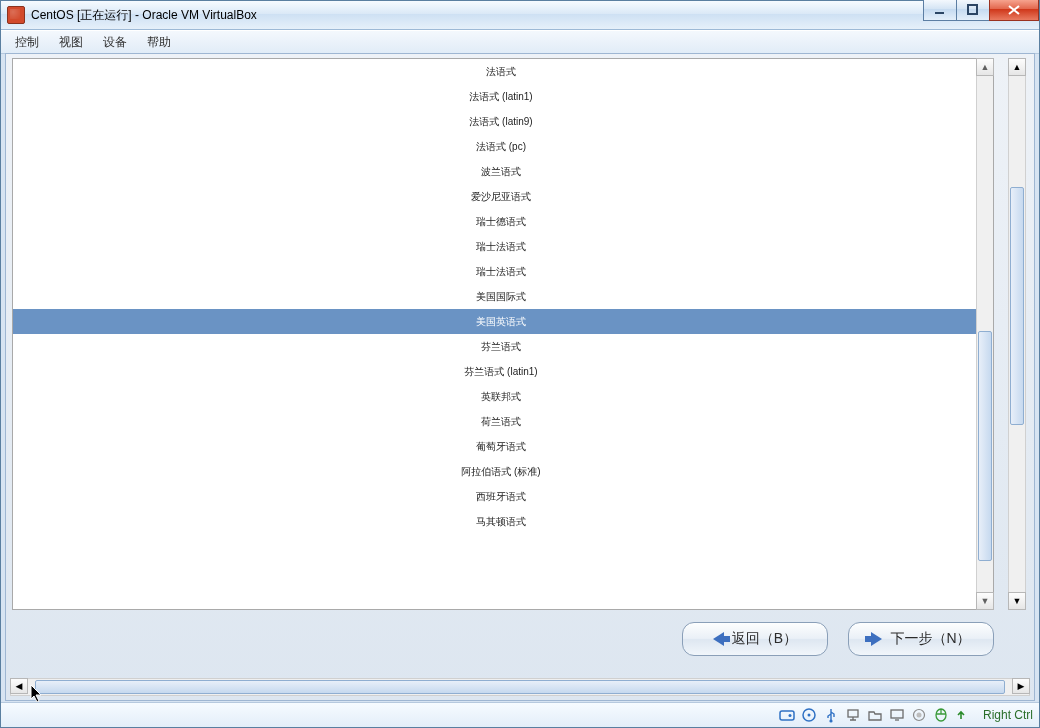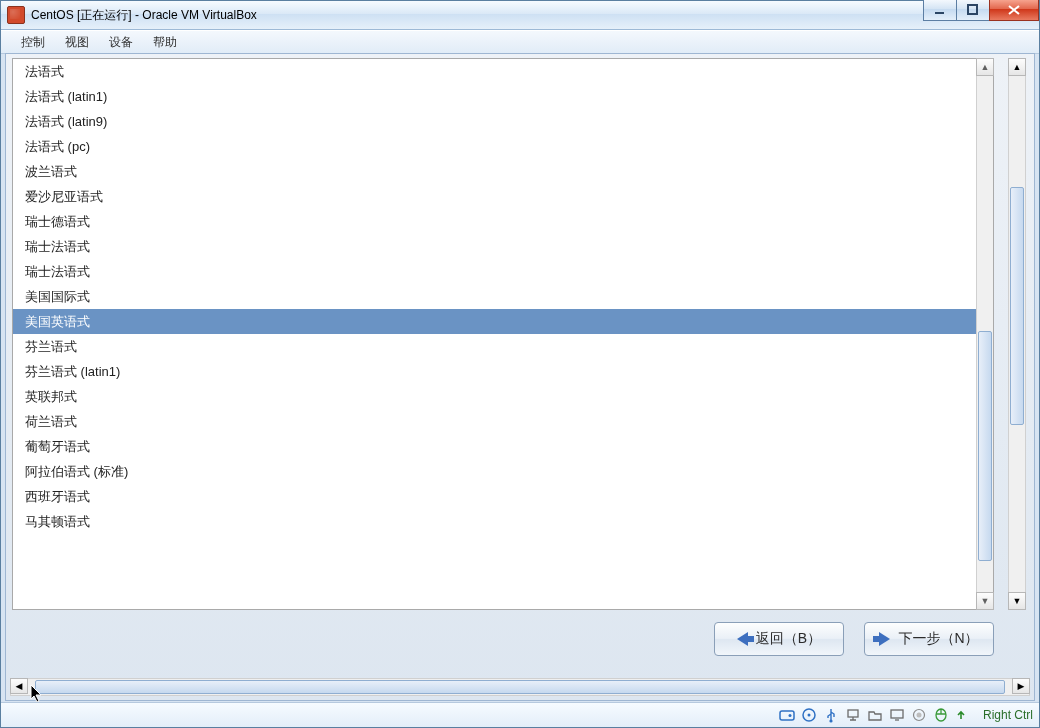--- a/index.html
+++ b/index.html
@@ -1,42 +1,42 @@
 <!DOCTYPE html>
 <html><head>
 <meta charset="utf-8">
 <style>
   html,body{margin:0;padding:0;font-family:"Microsoft YaHei","Segoe UI",Tahoma,sans-serif;font-size:12px;background:#fff;height:728px;width:1040px;overflow:hidden;}
-  .win-frame{position:absolute;left:0;top:0;width:1038px;height:726px;border:1px solid #5a7fa0;background:#d7e4f2;}
+  .win-frame{position:absolute;left:0;top:0;width:1038px;height:726px;border:1px solid #5a7fa0;background:#d7e4f2;text-align:center;}
   
   .titlebar{height:28px;background:linear-gradient(#f6fbff,#dbe9f7 45%,#cde0f3 46%,#e6f0fa);border-bottom:1px solid #9db9d6;display:flex;align-items:center;position:relative;}
   .titlebar .app-icon{width:16px;height:16px;margin:0 6px;background:#d24a2c;border:1px solid #8a321e;border-radius:2px;position:relative;}
   .titlebar .app-icon::after{content:"";position:absolute;left:2px;top:2px;width:10px;height:10px;background:radial-gradient(circle at 30% 30%,#fff3,#0000);}
   .titlebar .title-text{color:#000;font-size:12px;}
   .win-btns{position:absolute;right:0;top:-1px;display:flex;}
   .win-btn{width:32px;height:20px;border:1px solid #5c7ea3;border-top:none;background:linear-gradient(#f3f8fd,#d4e4f4 45%,#c5daf0 46%,#e4effa);display:flex;align-items:center;justify-content:center;margin-left:-1px;}
   .win-btn.close{width:48px;background:linear-gradient(#f6a38e,#e2664c 45%,#cf371a 46%,#e97a60);border-color:#9a3220;}
   .win-btn svg{display:block;}
   
-  .menubar{height:22px;background:linear-gradient(#f4f8fd,#e1ecf7);border-top:1px solid #fff;border-bottom:1px solid #b6c9de;display:flex;align-items:center;padding-left:12px;gap:4px;}
+  .menubar{height:22px;background:linear-gradient(#f4f8fd,#e1ecf7);border-top:1px solid #fff;border-bottom:1px solid #b6c9de;display:flex;align-items:center;padding-left:6px;gap:4px;}
   .menu-item{padding:2px 8px;color:#313131;}
   
   .guest-outer{position:absolute;left:4px;right:4px;top:52px;bottom:26px;border:1px solid #9eb6d2;background:linear-gradient(#eef2f7,#dde6f0);}
   
   .list-box{position:absolute;left:6px;right:40px;top:4px;bottom:90px;border:1px solid #a9a9a9;background:#fff;}
   .list-scroll{position:absolute;left:0;right:16px;top:0;bottom:0;overflow:hidden;}
-  .list-item{height:25px;line-height:25px;padding-left:12px;color:#222;font-size:13px;white-space:nowrap;}
+  .list-item{height:25px;line-height:25px;padding-left:12px;color:#222;font-size:10px;white-space:nowrap;}
   .list-item.selected{background:#6a93c4;color:#fff;}
   .list-vscroll{position:absolute;right:0;top:0;bottom:0;width:16px;background:#f0f0f0;border-left:1px solid #d0d0d0;}
   .list-vscroll .arrow{height:16px;display:flex;align-items:center;justify-content:center;color:#606060;background:linear-gradient(#fdfdfd,#e6e6e6);border:1px solid #b7b7b7;margin:-1px;}
   .list-vscroll .arrow.bot{position:absolute;bottom:0;left:0;right:0;}
   .list-vscroll .thumb{position:absolute;left:1px;right:1px;top:272px;height:228px;background:linear-gradient(90deg,#e8eff9,#c6d9ef);border:1px solid #8faed1;border-radius:2px;}
   
   .btn-row{position:absolute;right:40px;bottom:44px;display:flex;gap:20px;}
-  .dlg-btn{min-width:116px;height:32px;border:1px solid #8a9fb8;border-radius:4px;background:linear-gradient(#fdfefe,#eaf0f7 48%,#dee7f1 52%,#f1f6fb);display:flex;align-items:center;justify-content:center;gap:8px;color:#2b2b2b;font-size:14px;padding:0 6px;}
+  .dlg-btn{min-width:116px;height:32px;border:1px solid #8a9fb8;border-radius:12px;background:linear-gradient(#fdfefe,#eaf0f7 48%,#dee7f1 52%,#f1f6fb);display:flex;align-items:center;justify-content:center;gap:8px;color:#2b2b2b;font-size:14px;padding:0 14px;}
   .dlg-btn .arw{width:0;height:0;}
   .arw.left{border-top:7px solid transparent;border-bottom:7px solid transparent;border-right:11px solid #3d6fbf;position:relative;}
   .arw.left::after{content:"";position:absolute;left:11px;top:-3px;width:6px;height:6px;background:#3d6fbf;}
   .arw.right{border-top:7px solid transparent;border-bottom:7px solid transparent;border-left:11px solid #3d6fbf;position:relative;}
   .arw.right::before{content:"";position:absolute;right:11px;top:-3px;width:6px;height:6px;background:#3d6fbf;}
   
   .hscroll{position:absolute;left:4px;right:4px;bottom:4px;height:16px;background:#f0f0f0;border:1px solid #d0d0d0;}
   .hscroll .harrow{width:16px;height:14px;position:absolute;top:0;display:flex;align-items:center;justify-content:center;background:linear-gradient(#fdfdfd,#e6e6e6);border:1px solid #b7b7b7;margin:-1px;}
   .hscroll .harrow.r{right:0;}
   .hscroll .hthumb{position:absolute;left:24px;right:24px;top:1px;bottom:1px;background:linear-gradient(#e8eff9,#c6d9ef);border:1px solid #8faed1;border-radius:2px;}

